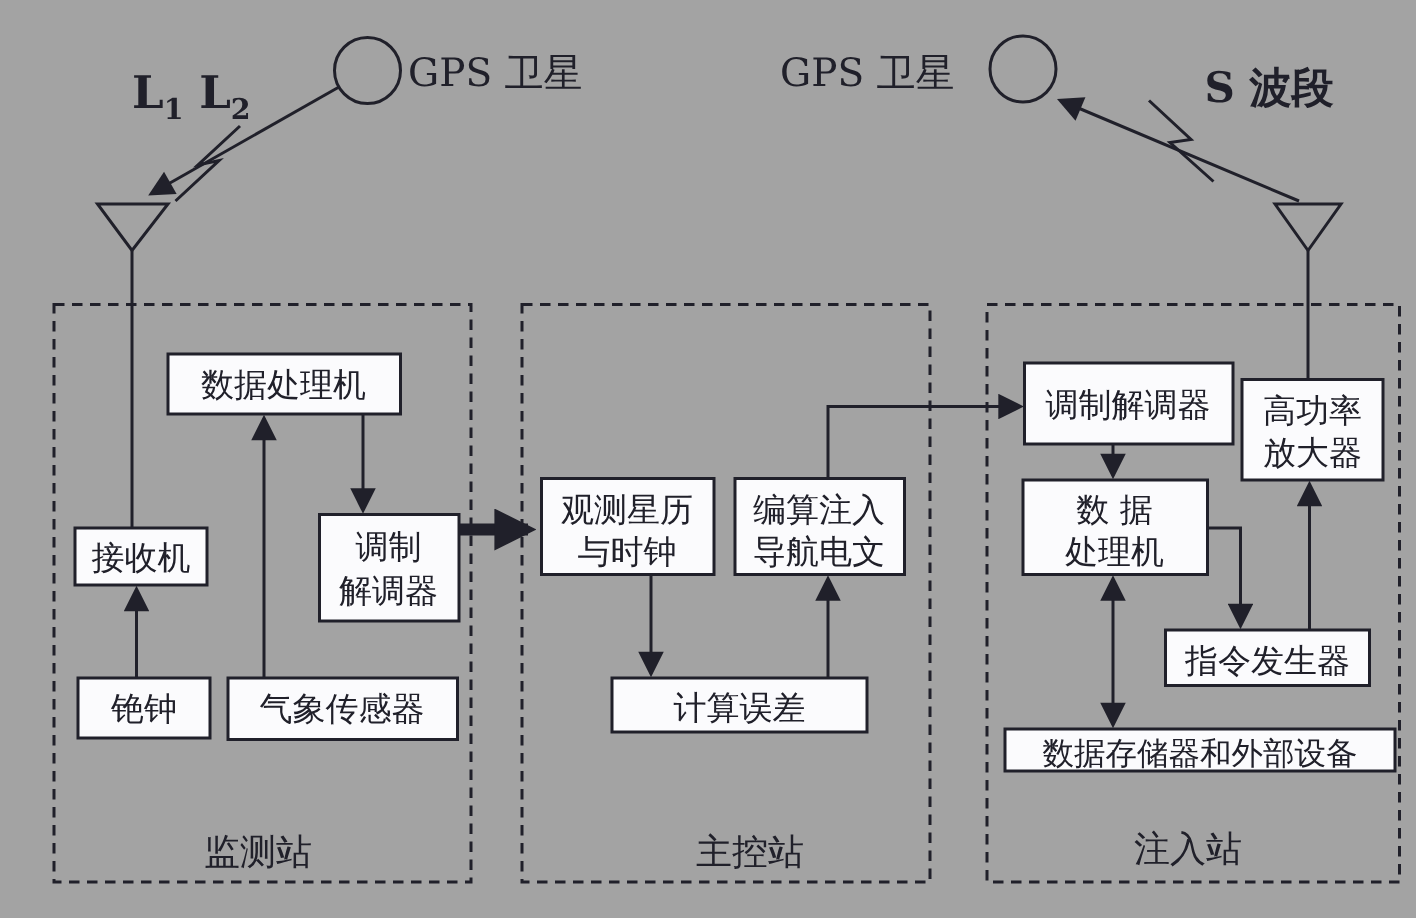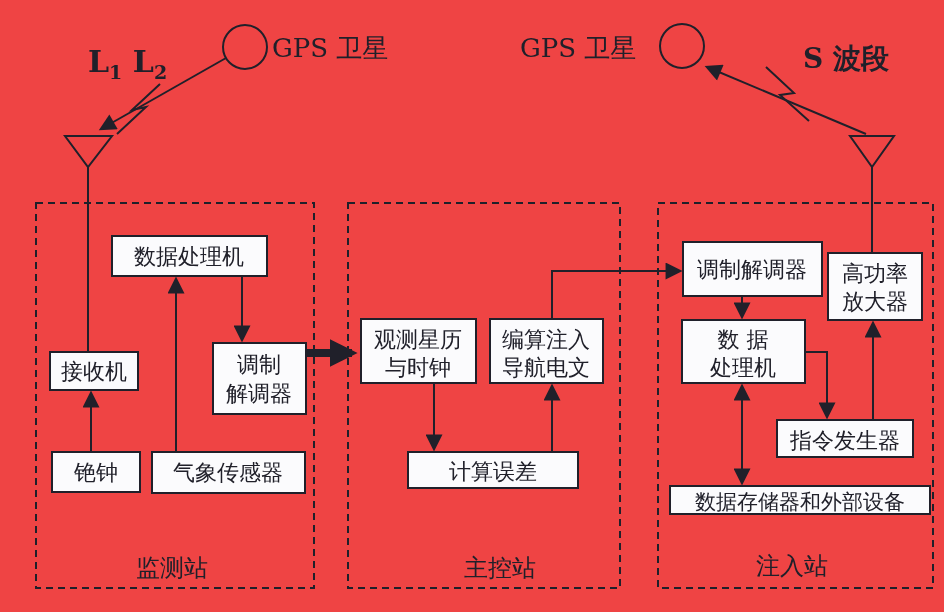--- a/index.html
+++ b/index.html
@@ -1,18 +1,18 @@
 <!DOCTYPE html>
 <html><head>
 <meta charset="utf-8">
 <style>
   html,body{margin:0;padding:0;background:#e9eaee;}
   .stage{
     width:944px;height:612px;position:relative;margin:0 auto;
-    background:#ef4444;overflow:hidden;
+    background:#a3a3a3;overflow:hidden;
     font-family:"DejaVu Serif","Liberation Serif",serif;
   }
   svg text{
     font-family:"DejaVu Serif","Liberation Serif",serif;
     fill:#20202a;
   }
   .boxlabel{font-size:22px;}
   .boxlabel-sm{font-size:21px;}
   .stationlabel{font-size:24px;}
   .toplabel{font-size:26px;}

